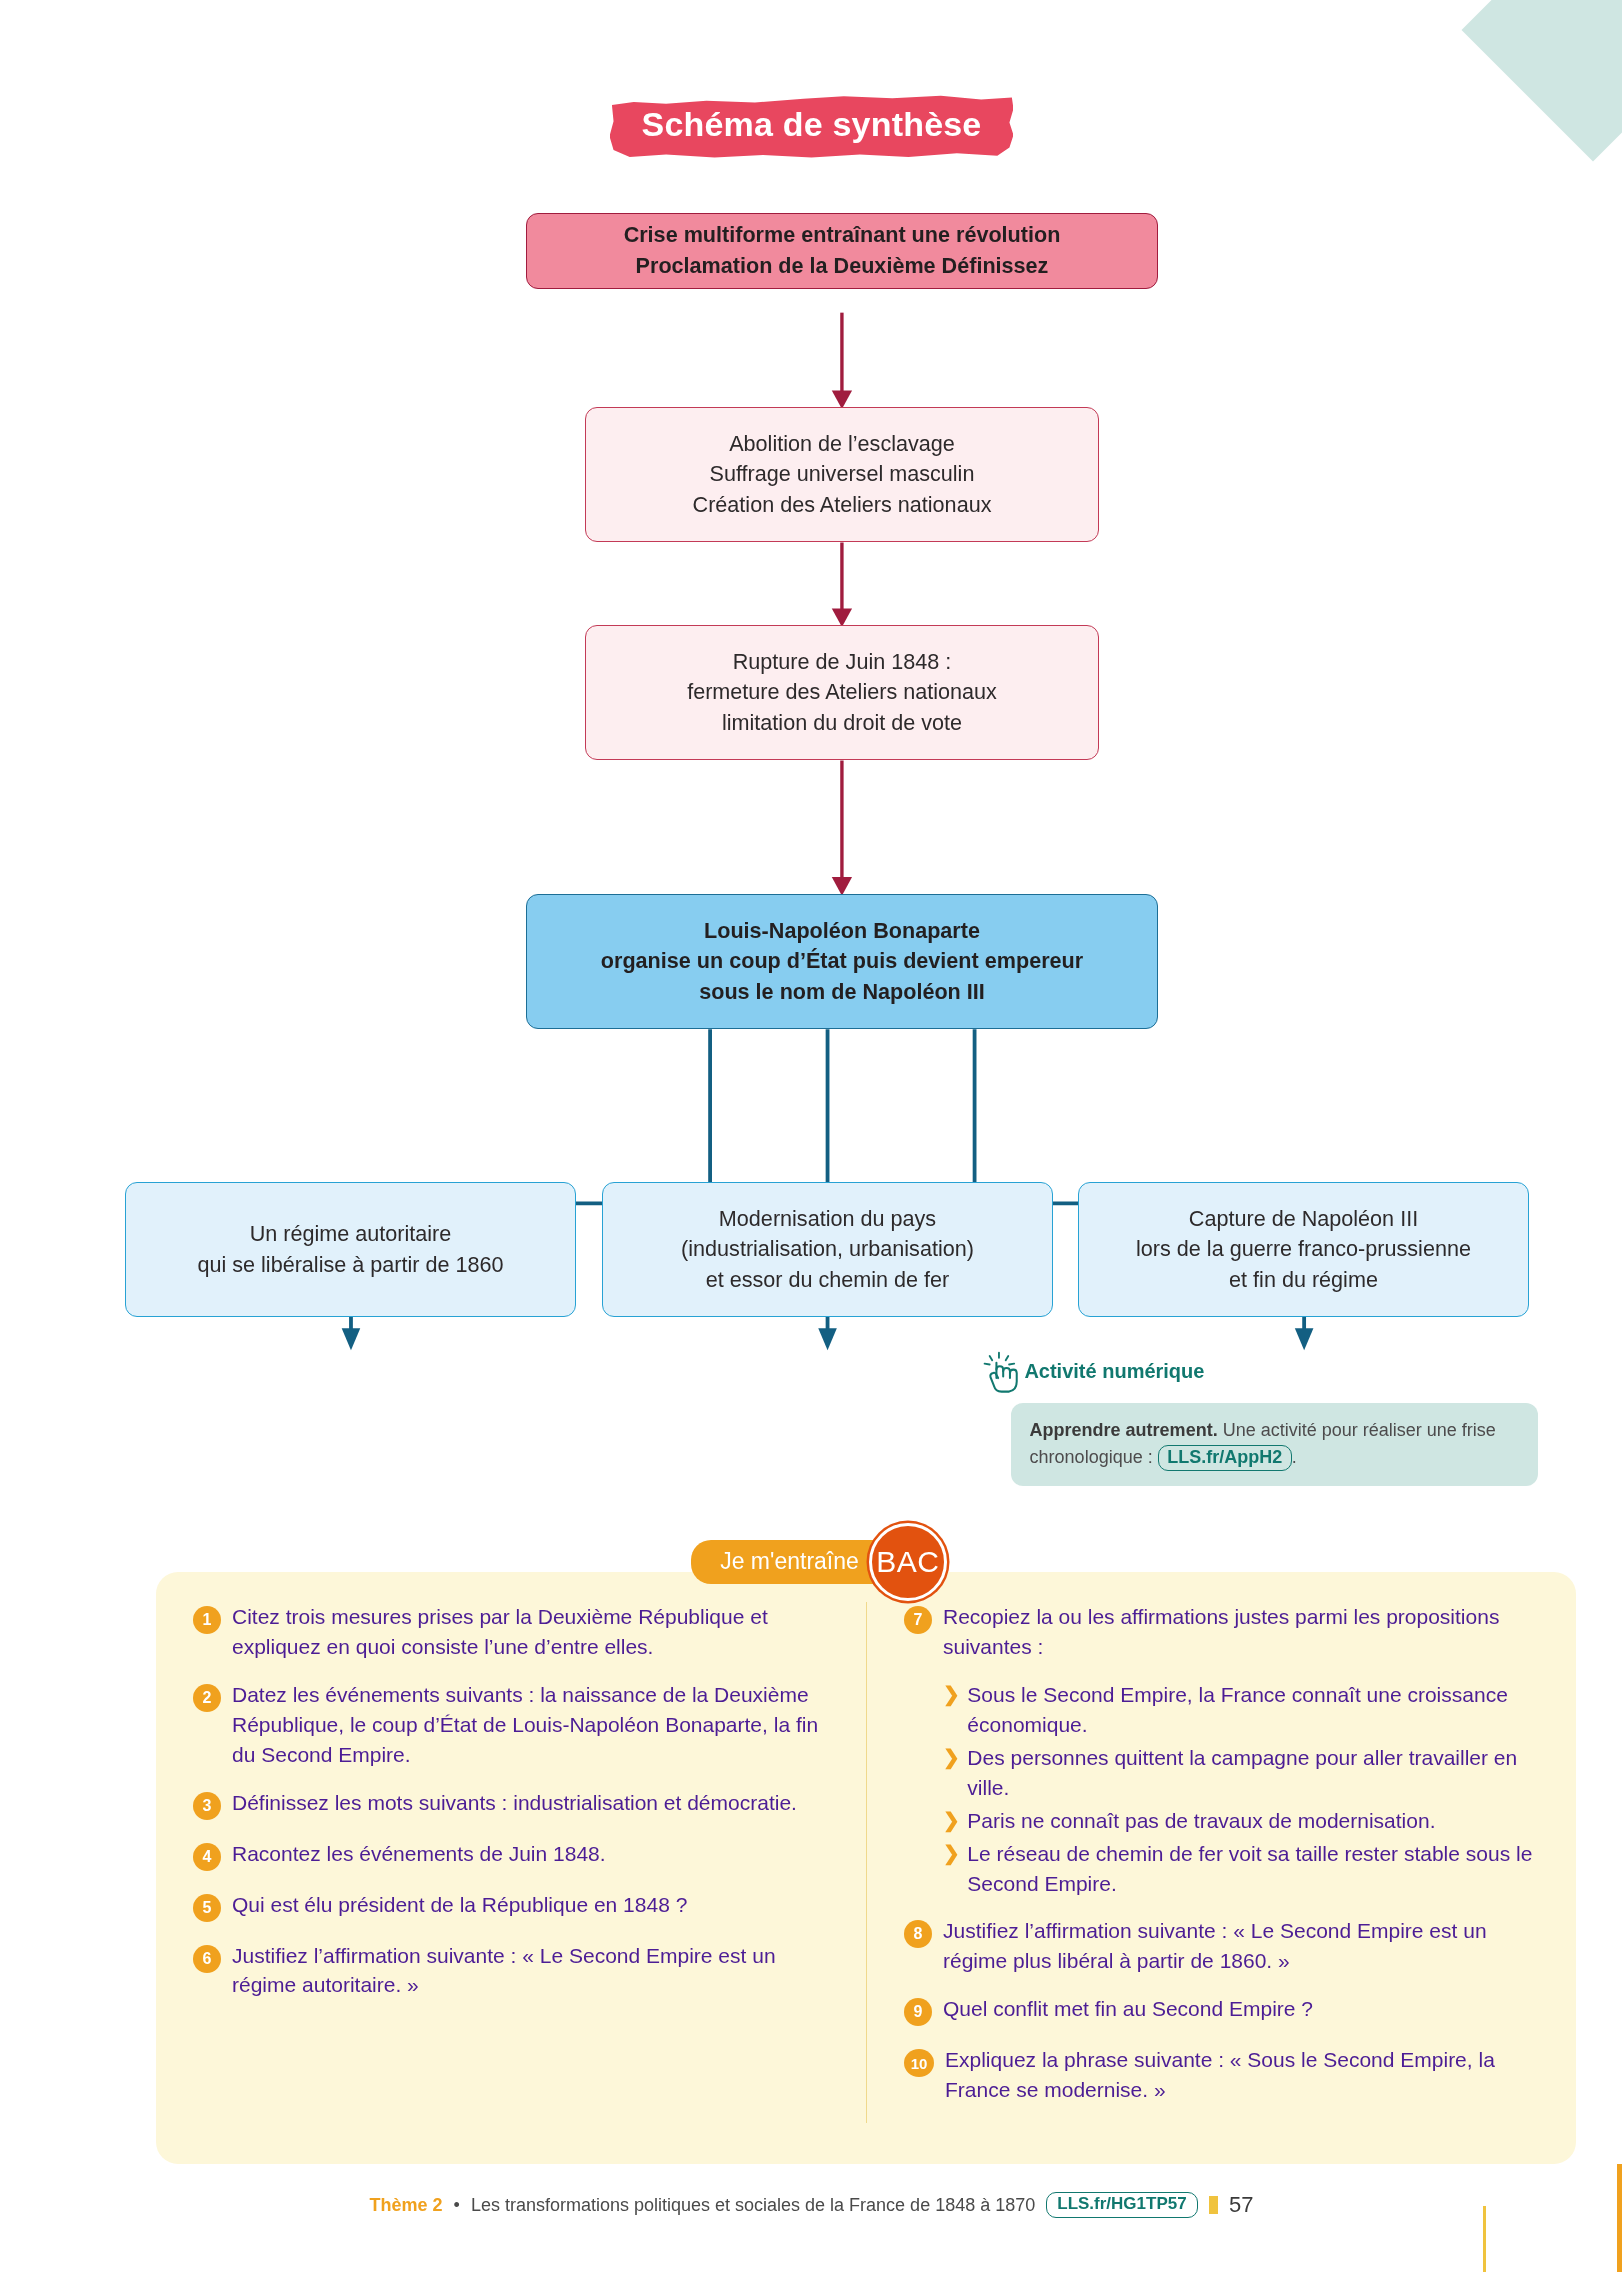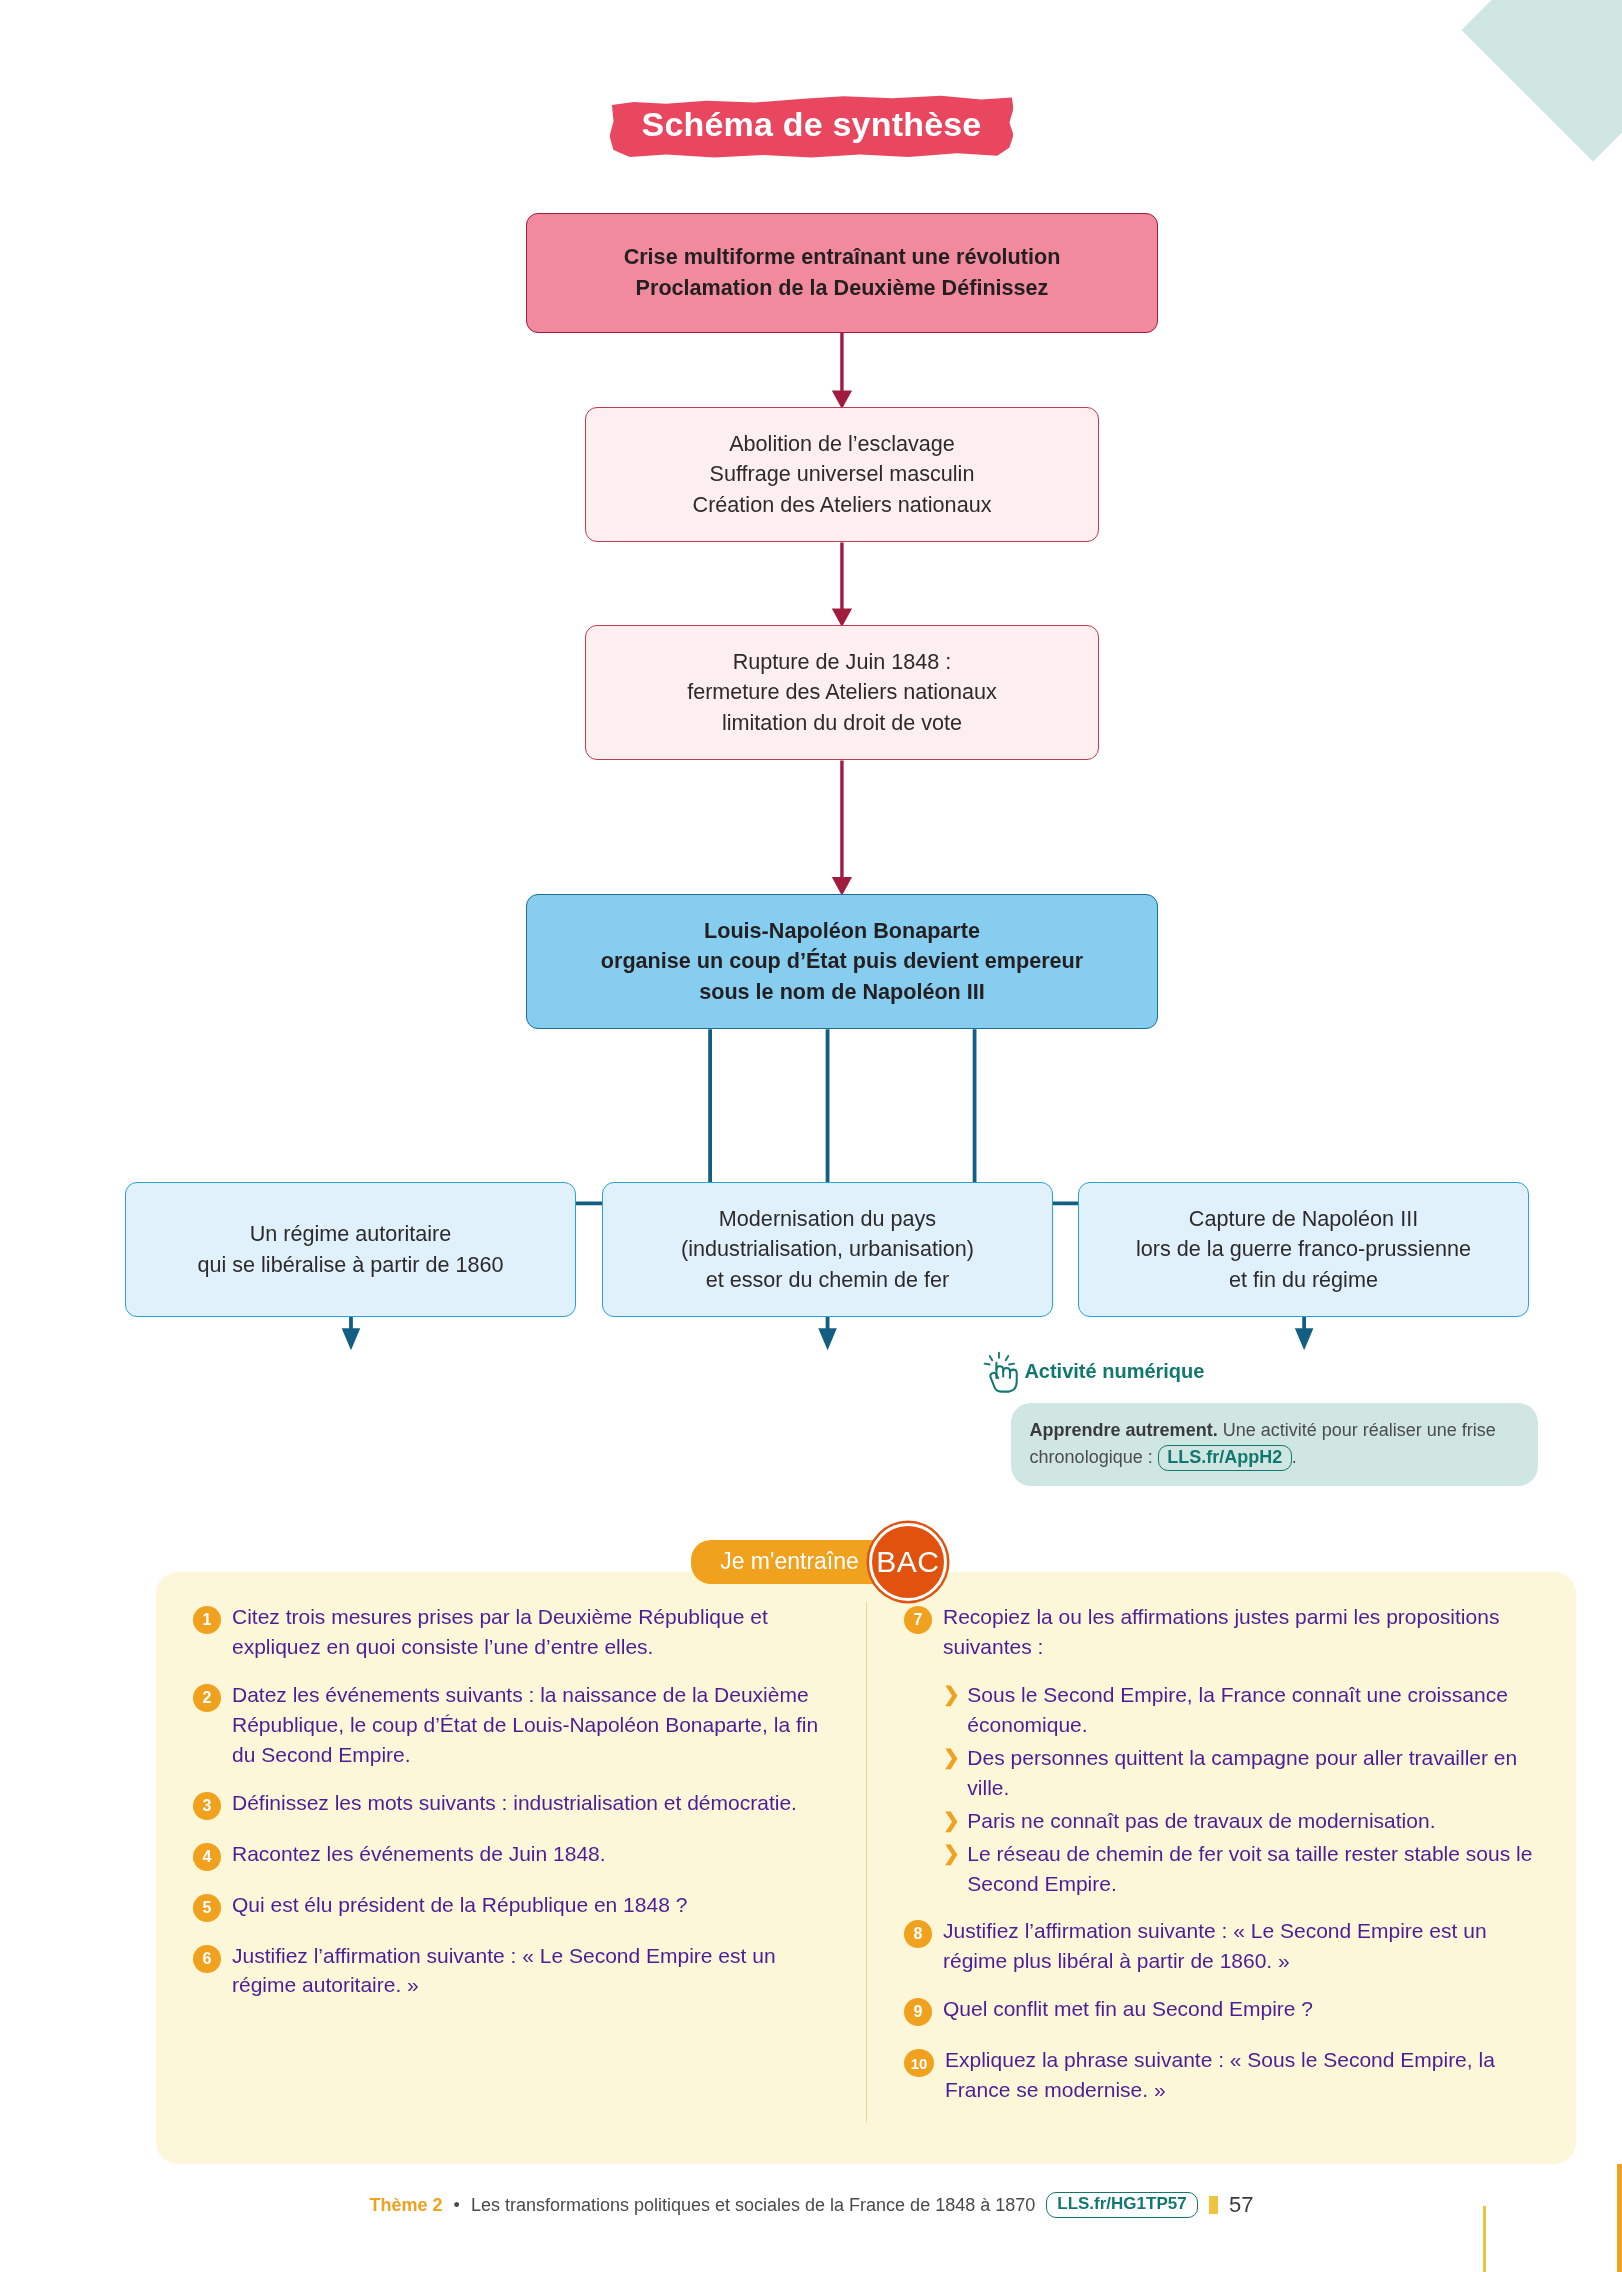--- a/index.html
+++ b/index.html
@@ -70,21 +70,21 @@
     display: flex;
     align-items: center;
     justify-content: center;
     text-align: center;
     border-radius: 12px;
     line-height: 1.42;
   }
   .fbox .txt { width: 100%; padding: 0 12px; }
 
   .box-crise {
-    left: 526px; top: 213px; width: 632px; height: 120px;
+    left: 526px; top: 213px; width: 632px; height: 76px;
     background: #f18a9d; border: 1.7px solid #a01c3e;
     font-weight: bold; font-size: 21.6px; color: #231f20;
   }
   .box-pink-light {
     background: #fdeef0; border: 1.7px solid #c33a56;
     font-size: 21.6px; color: #2d2a2b; font-weight: normal;
   }
   .box-abolition { left: 585px; top: 407px; width: 514px; height: 135px; }
   .box-rupture  { left: 585px; top: 625px; width: 514px; height: 135px; }
 
@@ -112,21 +112,21 @@
     margin-bottom: 8px;
   }
   .hand-icon { width: 39px; height: 44px; flex: none; }
   .activity-title {
     color: #11786f; font-weight: bold; font-size: 20px;
     padding-bottom: 2.5px;
   }
   .activity-body {
     margin-left: 29px;
     background: #cfe6e2;
-    border-radius: 20px;
+    border-radius: 12px;
     padding: 13.5px 18.6px 15px 18.6px;
     font-size: 18px;
     color: #4d4b4c;
     line-height: 1.5;
   }
   .activity-body b { color: #3b3a3a; }
   .pill {
     display: inline-block;
     border: 1.7px solid #11786f;
     border-radius: 10px;

